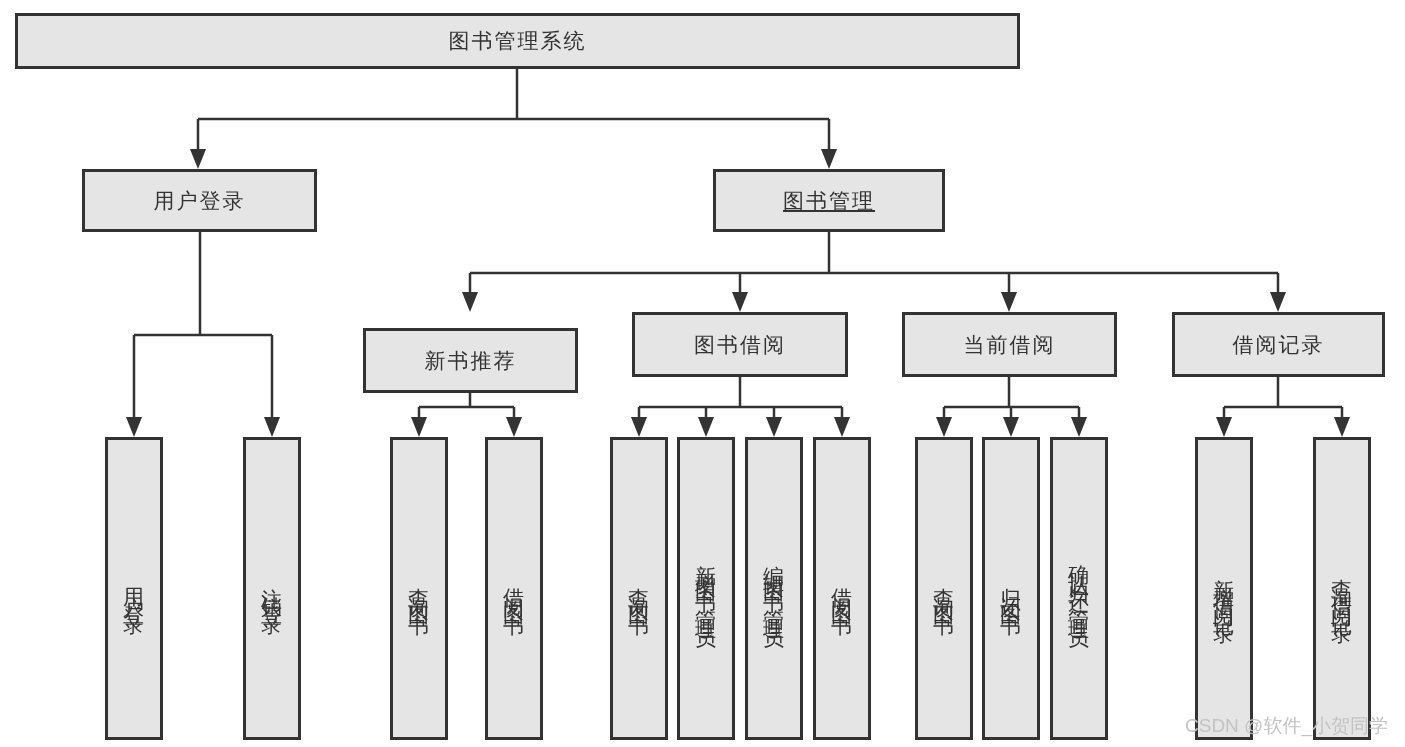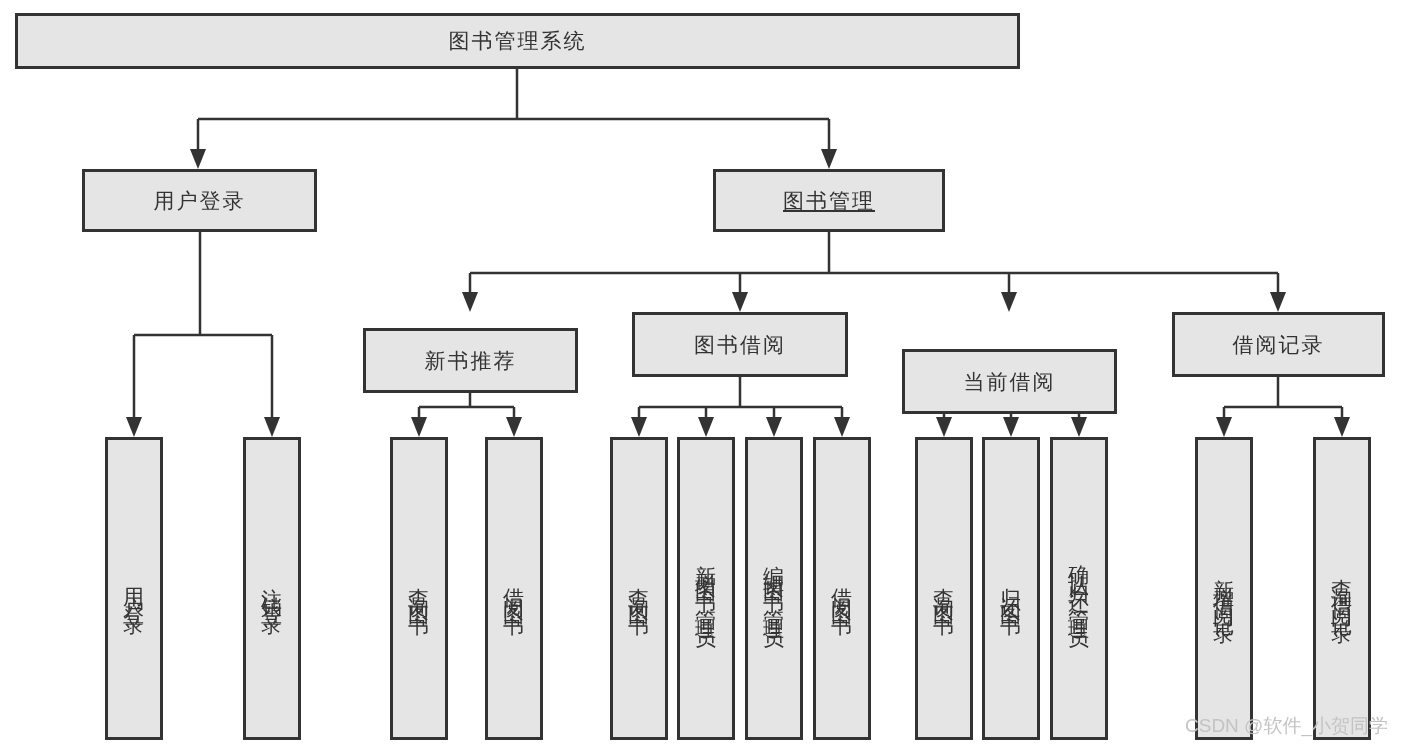--- a/index.html
+++ b/index.html
@@ -43,21 +43,21 @@
     color: #333333;
   }
   
   #n-root      { left: 15px;  top: 13px;  width: 1005px; height: 56px; }
   
   #n-user-login{ left: 82px;  top: 169px; width: 235px; height: 63px; }
   #n-book-mgmt { left: 713px; top: 169px; width: 232px; height: 63px; text-decoration: underline; }
   
   #n-new-book  { left: 363px; top: 328px; width: 215px; height: 65px; }
   #n-borrow    { left: 632px; top: 312px; width: 216px; height: 65px; }
-  #n-current   { left: 902px; top: 312px; width: 215px; height: 65px; margin-top: 37px; }
+  #n-current   { left: 902px; top: 312px; width: 215px; height: 65px; }
   #n-record    { left: 1172px;top: 312px; width: 213px; height: 65px; }
   
   #l-login     { left: 105px; }
   #l-logout    { left: 243px; }
   #l-nb-query  { left: 390px; }
   #l-nb-borrow { left: 485px; }
   #l-bb-query  { left: 610px; }
   #l-bb-add    { left: 677px; }
   #l-bb-edit   { left: 745px; }
   #l-bb-borrow { left: 813px; }

